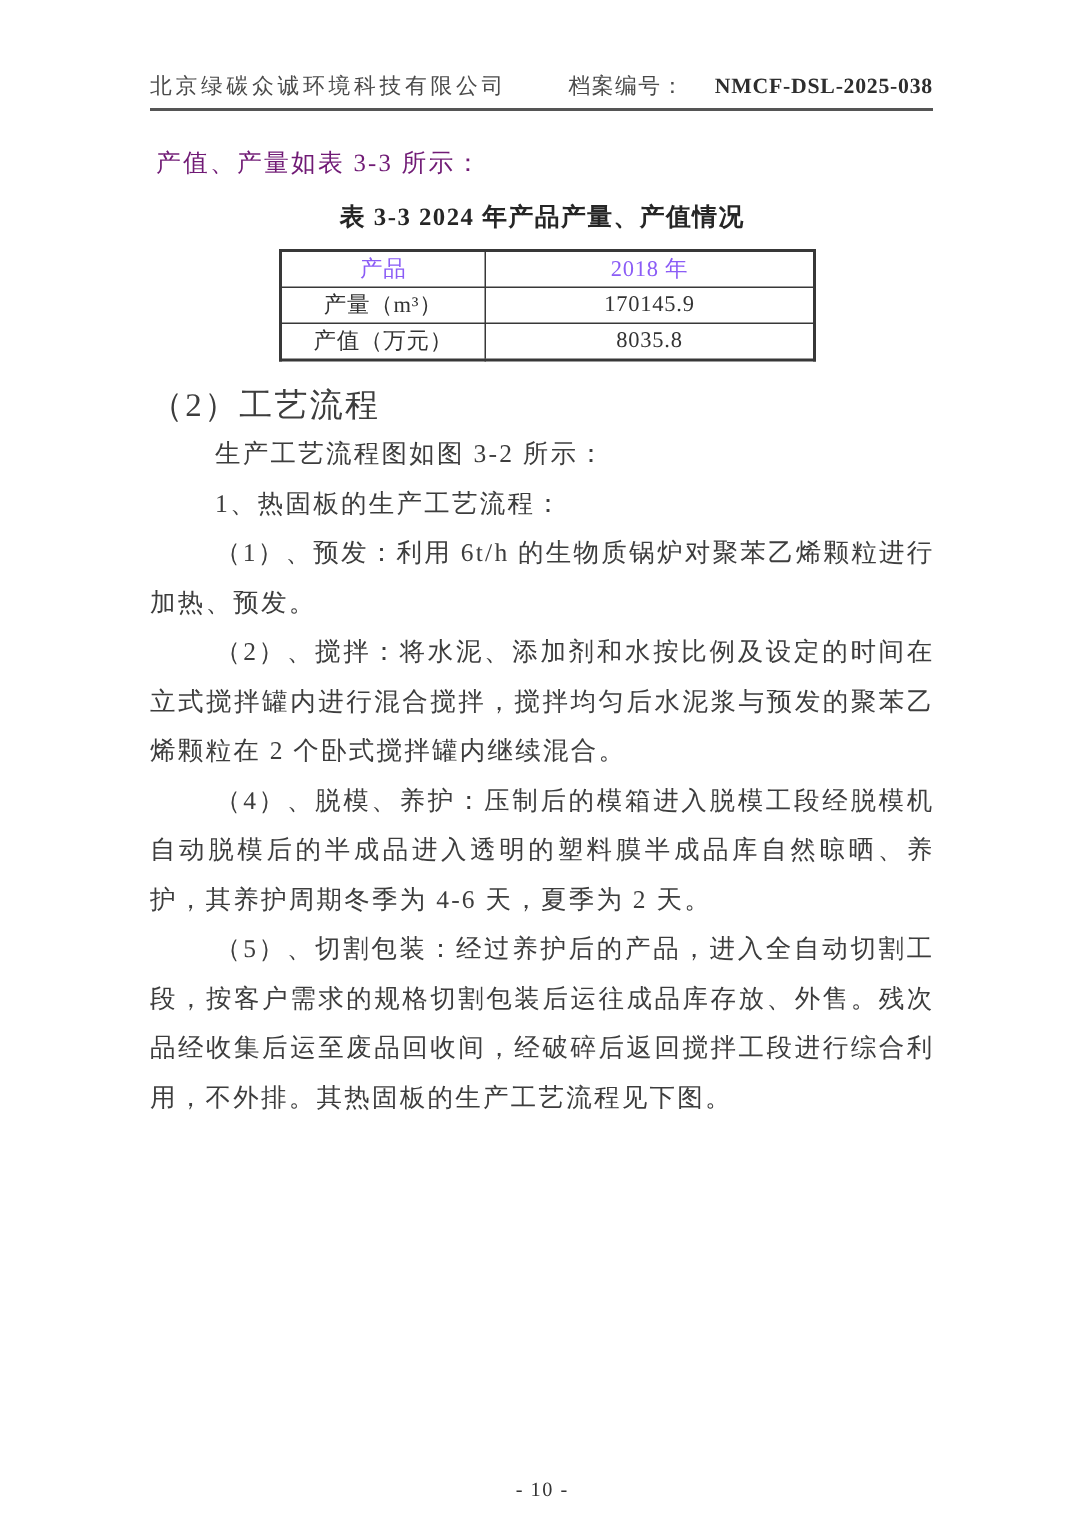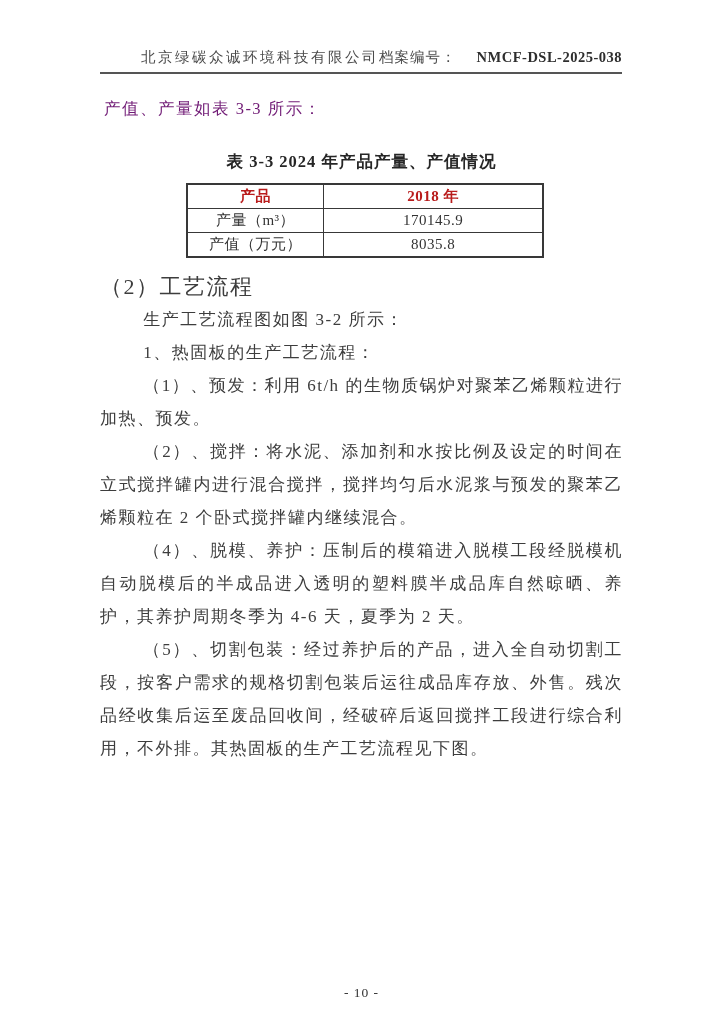--- a/index.html
+++ b/index.html
@@ -15,21 +15,21 @@
     overflow: hidden;
     font-family: "Liberation Serif", "DejaVu Serif", serif;
     color: #3d3d3d;
   }
   .header {
     position: absolute;
     top: 48px;
     left: 100px;
     right: 101px;
     display: flex;
-    justify-content: flex-end;
+    justify-content: space-between;
     align-items: flex-end;
     border-bottom: 2px solid #555555;
     padding-bottom: 5px;
     font-size: 14.5px;
     color: #4a4a4a;
   }
   .company {
     letter-spacing: 2.5px;
   }
   .archive {
@@ -48,21 +48,21 @@
     width: 523px;
   }
   .intro {
     margin: 4px;
     font-size: 16.5px;
     line-height: 33px;
     letter-spacing: 1.5px;
     color: #701a75;
   }
   .table-title {
-    margin-top: 26px;
+    margin-top: 9px;
     font-size: 16.5px;
     line-height: 22px;
     font-weight: bold;
     text-align: center;
     color: #262626;
     letter-spacing: 1px;
   }
   .prod-table {
     margin: 10px 0 0 86px;
     width: 355px;
@@ -73,21 +73,21 @@
     color: #333333;
   }
   .prod-table th, .prod-table td {
     border: 1px solid #383838;
     height: 23px;
     padding: 0;
     text-align: center;
     vertical-align: middle;
     letter-spacing: 0.5px;
   }
-  .prod-table th { font-weight: bold; color: #b91c1c; }
+  .prod-table th { font-weight: normal; color: #8b5cf6; }
   .col-label { width: 135px; }
   .col-value { width: 218px; }
   .heading {
     margin: 12px 0 0 0;
     font-size: 22px;
     line-height: 33px;
     letter-spacing: 1.5px;
     color: #3d3d3d;
   }
   .para {

